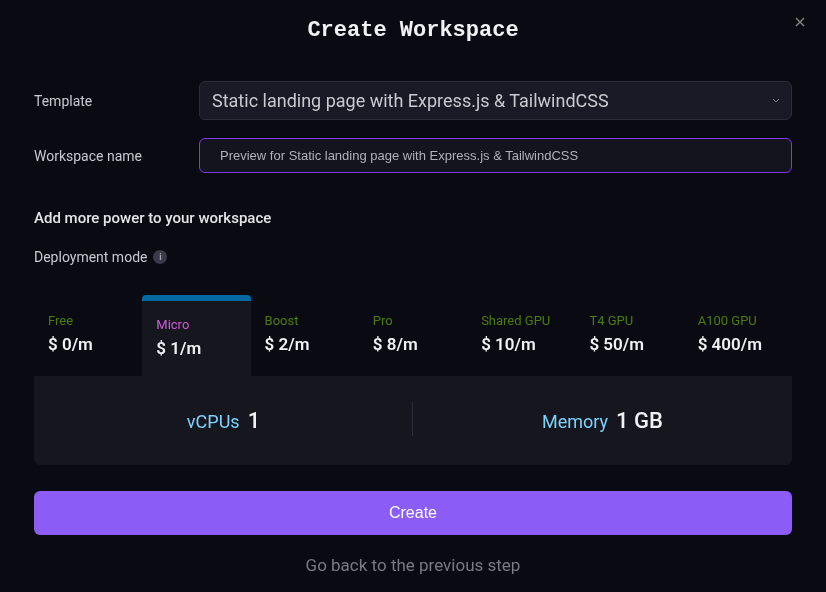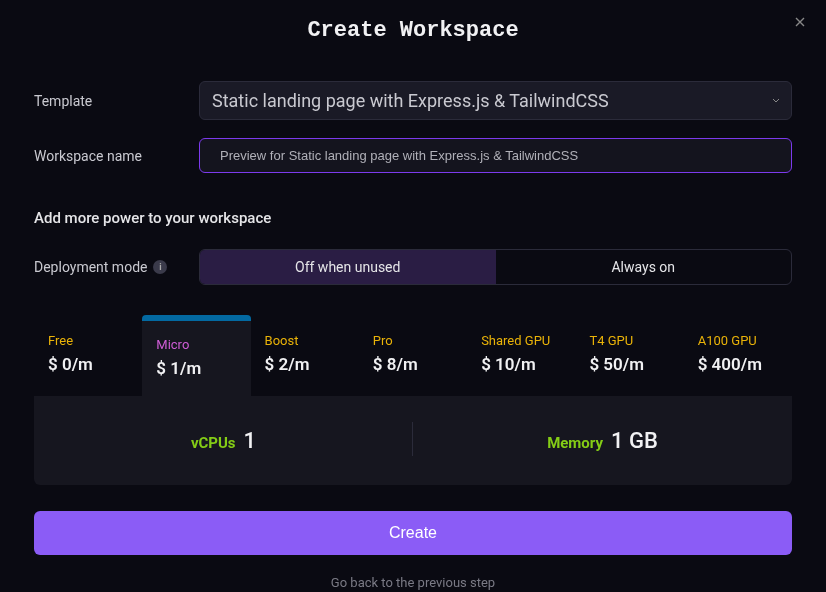--- a/index.html
+++ b/index.html
@@ -133,21 +133,21 @@
   }
   .tier {
     flex: 1;
     padding: 16px 14px 18px 14px;
     cursor: pointer;
     border-top: 2px solid transparent;
     border-radius: 4px 4px 0 0;
   }
   .tier-name {
     font-size: 13px;
-    color: #eab308;
+    color: #4d7c0f;
     margin-bottom: 6px;
   }
   .tier-price {
     font-size: 17px;
     font-weight: 600;
     color: #f1f1f3;
   }
   .tier.active {
     background: #16161f;
     border-top: 6px solid #0369a1;
@@ -172,23 +172,22 @@
   .spec:not(:last-child)::after {
     content: "";
     position: absolute;
     right: 0;
     top: -6px;
     height: 34px;
     width: 1px;
     background: #2b2b3a;
   }
   .spec-label {
-    font-size: 15px;
-    color: #84cc16;
-    font-weight: bold;
+    font-size: 18px;
+    color: #7dd3fc;
   }
   .spec-value {
     font-size: 22px;
     font-weight: 500;
     color: #f1f1f3;
   }
   .create-btn {
     margin-top: 26px;
     width: 100%;
     background: #8b5cf6;
@@ -196,21 +195,21 @@
     border-radius: 6px;
     padding: 13px 0;
     font-size: 16px;
     font-weight: 500;
     color: #fff;
     cursor: pointer;
   }
   .back-link {
     text-align: center;
     margin-top: 20px;
-    font-size: 13px;
+    font-size: 17px;
     color: #7a7a85;
     cursor: pointer;
   }
 </style>
 </head>
 <body>
 
 <div class="modal">
 
   <div class="close-icon">
@@ -238,24 +237,20 @@
     <input class="text-input" type="text" value="Preview for Static landing page with Express.js &amp; TailwindCSS" style="">
   </div>
 
   <div class="section-heading">Add more power to your workspace</div>
 
   <div class="toggle-row">
     <div class="toggle-label">
       <span>Deployment mode</span>
       <span class="info-icon">i</span>
     </div>
-    <div class="toggle-group">
-      <div class="toggle-btn active">Off when unused</div>
-      <div class="toggle-btn">Always on</div>
-    </div>
   </div>
 
   <div class="tiers">
     <div class="tier">
       <div class="tier-name">Free</div>
       <div class="tier-price">$ 0/m</div>
     </div>
     <div class="tier active">
       <div class="tier-name">Micro</div>
       <div class="tier-price">$ 1/m</div>

